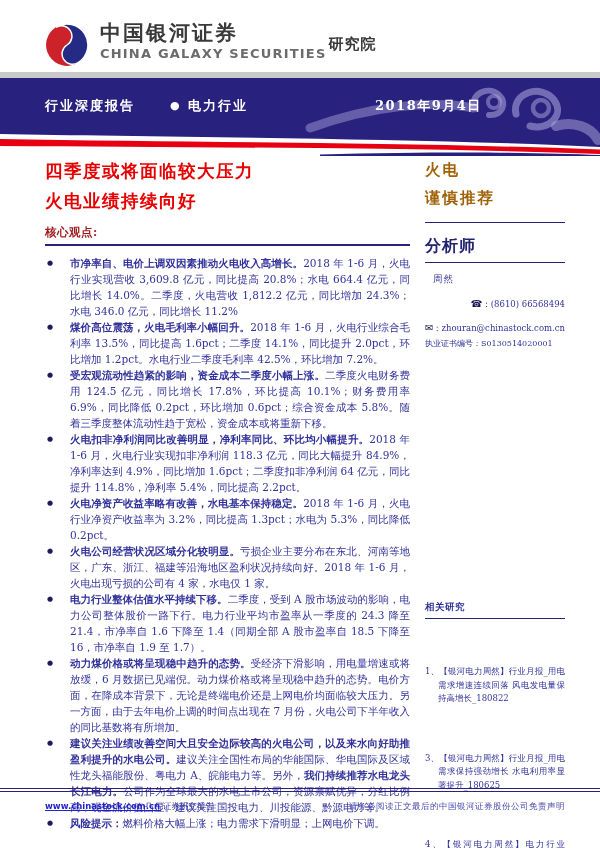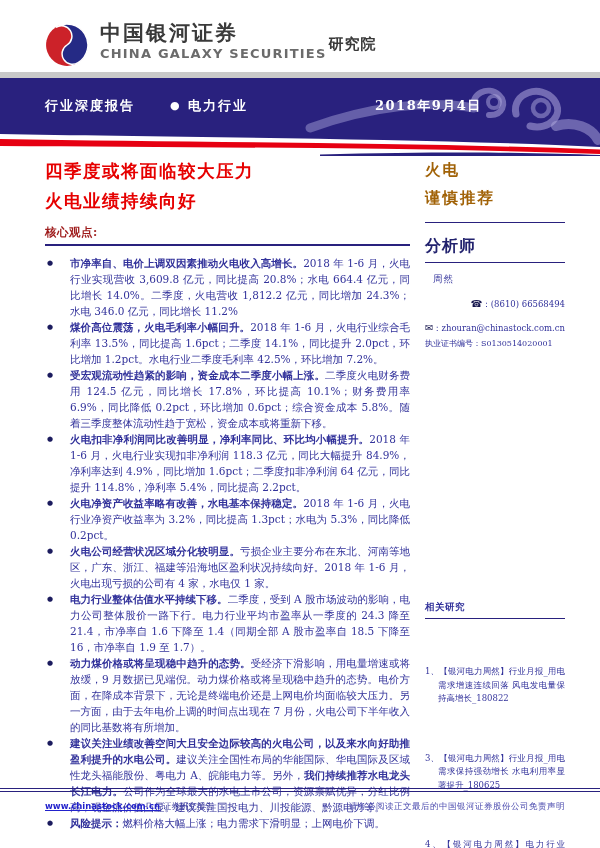--- a/index.html
+++ b/index.html
@@ -132,21 +132,21 @@
           <li class="bullet">
             <span class="bullet-marker">●</span>
             <div class="bullet-text"><span class="seg-bold">火电公司经营状况区域分化较明显。</span><span>亏损企业主要分布在东北、河南等地区，广东、浙江、福建等沿海地区盈利状况持续向好。2018 年 1-6 月，火电出现亏损的公司有 4 家，水电仅 1 家。</span></div>
           </li>
           <li class="bullet">
             <span class="bullet-marker">●</span>
             <div class="bullet-text"><span class="seg-bold">电力行业整体估值水平持续下移。</span><span>二季度，受到 A 股市场波动的影响，电力公司整体股价一路下行。电力行业平均市盈率从一季度的 24.3 降至 21.4，市净率自 1.6 下降至 1.4（同期全部 A 股市盈率自 18.5 下降至 16，市净率自 1.9 至 1.7）。</span></div>
           </li>
           <li class="bullet">
             <span class="bullet-marker">●</span>
-            <div class="bullet-text"><span class="seg-bold">动力煤价格或将呈现稳中趋升的态势。</span><span>受经济下滑影响，用电量增速或将放缓，9 月数据已见端倪。动力煤价格或将呈现稳中趋升的态势。电价方面，在降成本背景下，无论是终端电价还是上网电价均面临较大压力。另一方面，由于去年电价上调的时间点出现在 7 月份，火电公司下半年收入的同比基数将有所增加。</span></div>
+            <div class="bullet-text"><span class="seg-bold">动力煤价格或将呈现稳中趋升的态势。</span><span>受经济下滑影响，用电量增速或将放缓，6 月数据已见端倪。动力煤价格或将呈现稳中趋升的态势。电价方面，在降成本背景下，无论是终端电价还是上网电价均面临较大压力。另一方面，由于去年电价上调的时间点出现在 7 月份，火电公司下半年收入的同比基数将有所增加。</span></div>
           </li>
           <li class="bullet">
             <span class="bullet-marker">●</span>
             <div class="bullet-text"><span class="seg-bold">建议关注业绩改善空间大且安全边际较高的火电公司，以及来水向好助推盈利提升的水电公司。</span><span>建议关注全国性布局的华能国际、华电国际及区域性龙头福能股份、粤电力 A、皖能电力等。另外，</span><span class="seg-bold">我们持续推荐水电龙头长江电力。</span><span>公司作为全球最大的水电上市公司，资源禀赋优异，分红比例高，现金流价值凸显。建议关注国投电力、川投能源、黔源电力等。</span></div>
           </li>
           <li class="bullet">
             <span class="bullet-marker">●</span>
             <div class="bullet-text"><span class="seg-bold">风险提示：</span><span>燃料价格大幅上涨；电力需求下滑明显；上网电价下调。</span></div>
           </li>
         </ul>

